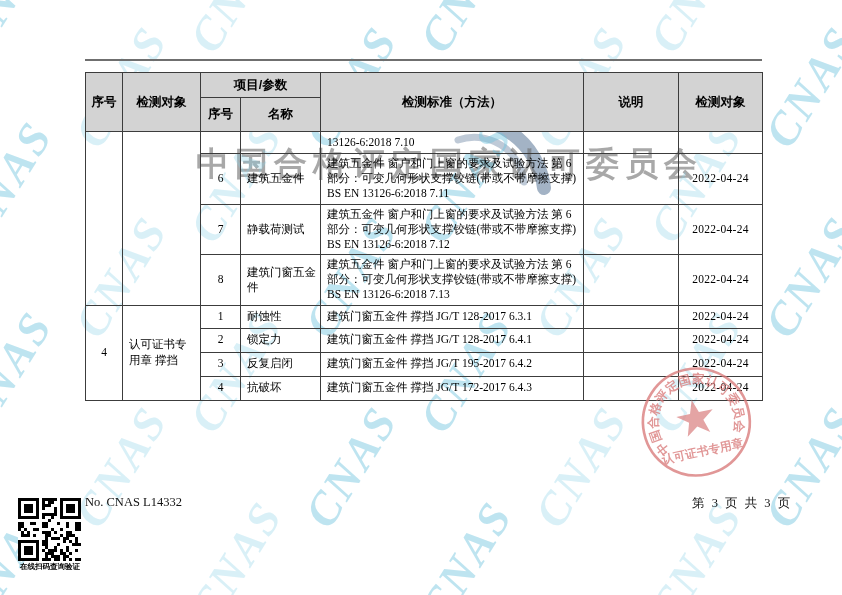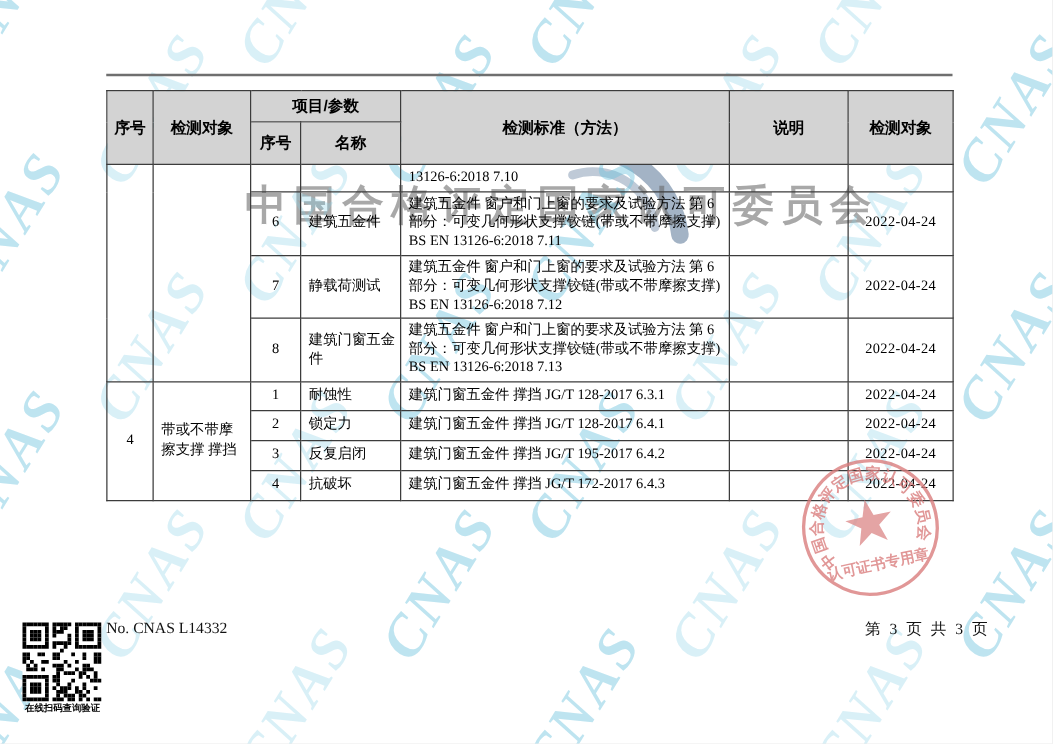--- a/index.html
+++ b/index.html
@@ -170,21 +170,21 @@
       </tr>
       <tr style="height:42px">
         <td class="c-center">8</td>
         <td class="c-left">建筑门窗五金件</td>
         <td class="c-left">建筑五金件 窗户和门上窗的要求及试验方法 第 6 部分：可变几何形状支撑铰链(带或不带摩擦支撑) BS EN 13126-6:2018 7.13</td>
         <td class="c-center"></td>
         <td class="c-date">2022-04-24</td>
       </tr>
       <tr style="height:23px">
         <td rowspan="4" class="c-center">4</td>
-        <td rowspan="4" class="c-left">带或不带摩擦支撑 撑挡</td>
+        <td rowspan="4" class="c-left">认可证书专用章 撑挡</td>
         <td class="c-center">1</td>
         <td class="c-left">耐蚀性</td>
         <td class="c-left">建筑门窗五金件 撑挡 JG/T 128-2017 6.3.1</td>
         <td class="c-center"></td>
         <td class="c-date">2022-04-24</td>
       </tr>
       <tr style="height:24px">
         <td class="c-center">2</td>
         <td class="c-left">锁定力</td>
         <td class="c-left">建筑门窗五金件 撑挡 JG/T 128-2017 6.4.1</td>

